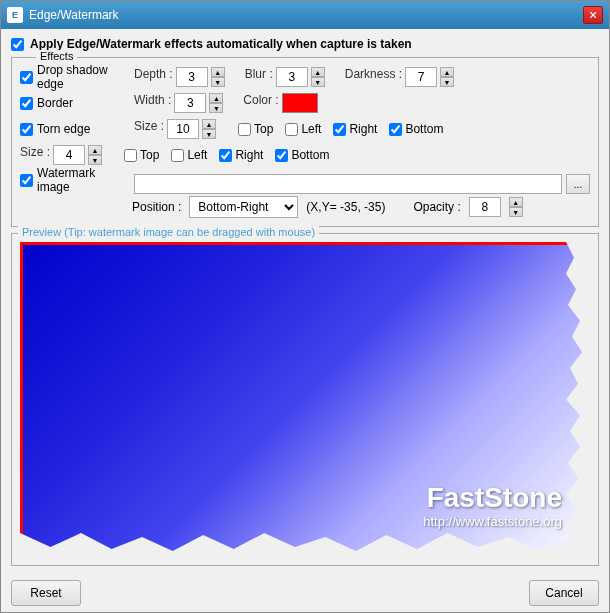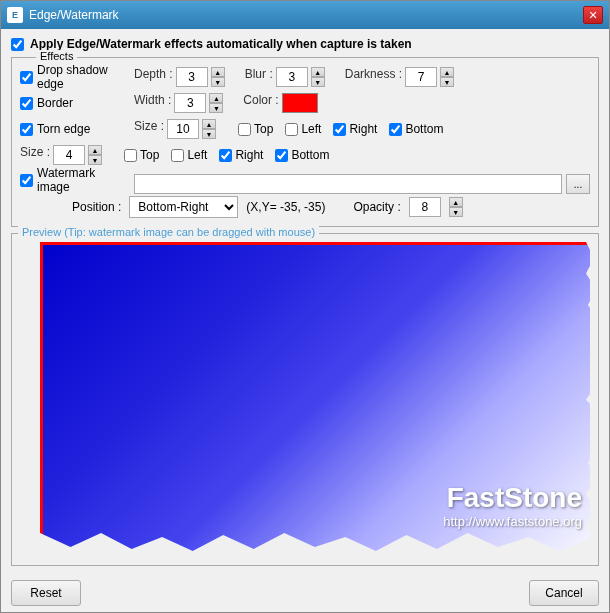--- a/index.html
+++ b/index.html
@@ -228,21 +228,20 @@
       margin: 8px;
       position: relative;
       overflow: hidden;
     }
     
     .preview-inner {
       width: 100%;
       height: 100%;
       position: relative;
       background: linear-gradient(135deg, #0000cc 0%, #2222dd 30%, #4444ee 50%, #aaaaff 70%, white 100%);
-      margin-left: 20px;
     }
     
     
     .red-border {
       position: absolute;
       top: 0; left: 0; right: 0; bottom: 0;
       border: 3px solid red;
       pointer-events: none;
     }
     
@@ -442,21 +441,21 @@
       <div class="effect-row watermark-row">
         <div class="effect-label">
           <input type="checkbox" checked="" style="">
           <span>Watermark image</span>
         </div>
         <input class="watermark-path" type="text" style="">
         <button class="browse-btn">...</button>
       </div>
 
       <div class="position-row">
-        <span style="margin-left:52px;text-align:center;">Position :</span>
+        <span style="margin-left:112px;text-align:center;">Position :</span>
         <select class="position-select">
           <option>Bottom-Right</option>
           <option>Top-Left</option>
           <option>Top-Center</option>
           <option>Top-Right</option>
           <option>Middle-Left</option>
           <option>Middle-Center</option>
           <option>Middle-Right</option>
           <option>Bottom-Left</option>
           <option>Bottom-Center</option>

